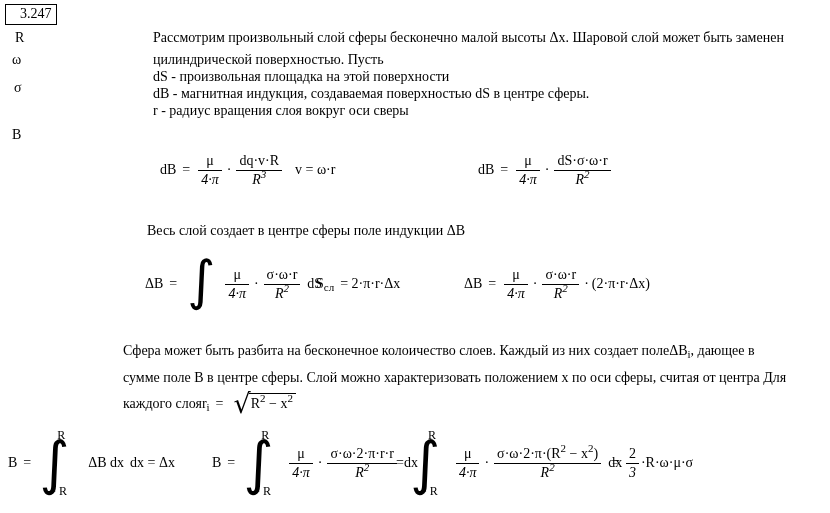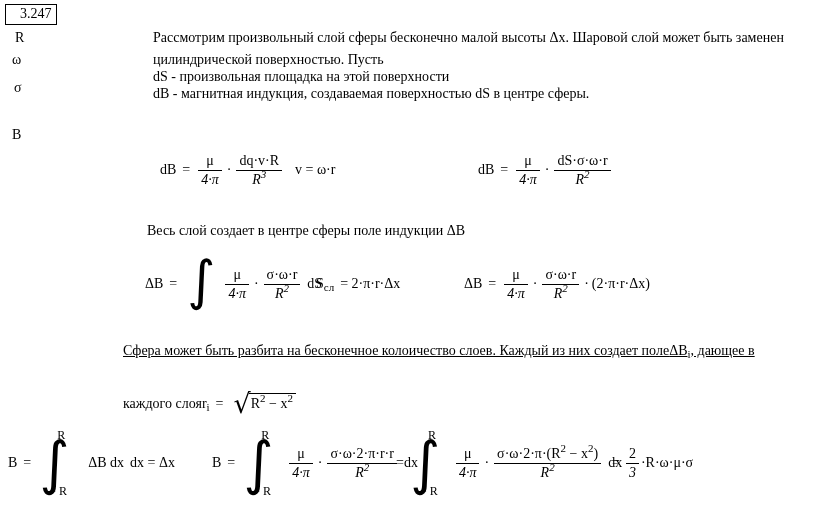--- a/index.html
+++ b/index.html
@@ -22,38 +22,39 @@
   .integ{position:relative;display:inline-block;width:40px;height:64px;margin:0 4px 0 2px;flex:0 0 auto;}
   .integ .ig{position:absolute;left:0;top:50%;transform:translateY(-50%);font-size:58px;line-height:1;
              font-family:"DejaVu Sans",sans-serif;font-weight:400;}
   .integ .lt{position:absolute;left:18px;top:-2px;font-size:12px;line-height:1;}
   .integ .lb{position:absolute;left:10px;bottom:-2px;font-size:12px;line-height:1;}
   .int-plain{display:inline-block;font-size:54px;line-height:1;font-family:"DejaVu Sans",sans-serif;
              margin:0 8px 0 4px;transform:translateY(-3px);}
   .sqrt{display:inline-flex;align-items:flex-start;margin-left:4px;}
   .sqrt .rs{font-size:27px;line-height:24px;font-family:"DejaVu Sans",sans-serif;margin-right:-2px;}
   .sqrt .rc{border-top:1.2px solid #000;padding:2px 3px 0 2px;margin-top:1px;}
-  .inline-row{position:absolute;display:flex;align-items:flex-start;white-space:nowrap;text-decoration:underline;}
+  .inline-row{position:absolute;display:flex;align-items:flex-start;white-space:nowrap;}
 </style>
 </head>
 <body>
 
 <div class="page">
 
   <div class="prob-box" style="left:5px;top:4px;padding-left:14px;"><span>3.247</span></div>
 
   <div class="abs" style="left:15px;top:30px;">R</div>
   <div class="abs" style="left:12px;top:52px;">ω</div>
   <div class="abs" style="left:14px;top:80px;">σ</div>
   <div class="abs" style="left:12px;top:127px;">B</div>
 
   <div class="abs" style="left:153px;top:30px;">Рассмотрим произвольный слой сферы бесконечно малой высоты  Δx. Шаровой слой может быть заменен</div>
   <div class="abs" style="left:153px;top:52px;">цилиндрической поверхностью. Пусть</div>
   <div class="abs" style="left:153px;top:69px;">dS - произвольная площадка на этой поверхности</div>
   <div class="abs" style="left:153px;top:86px;">dB - магнитная индукция, создаваемая поверхностью dS в центре сферы.</div>
+  <div class="abs" style="left:153px;top:103px;">r - радиус вращения слоя вокруг оси сверы</div>
 
   <div class="chunk" style="left:160px;top:145px;height:50px;">
     <span>dB</span>
     <span class="eq">=</span>
     <span class="frac">
         <span class="num">μ</span>
         <span class="bar"></span>
         <span class="den">4·π</span>
       </span>
     <span class="dot">·</span>
@@ -127,20 +128,21 @@
       </span>
     <span class="dot">·</span>
     <span>(2·π·r·Δx)</span>
   </div>
 
   <div class="inline-row" style="left:123px;top:343px;">
       <span>Сфера может быть разбита на бесконечное колоичество слоев. Каждый из них создает поле </span>
       <span><span>ΔB</span><sub>i</sub></span>
       <span> , дающее в</span>
     </div>
+  <div class="abs" style="left:123px;top:370px;">сумме поле B в центре сферы. Слой можно характеризовать положением x по оси сферы, считая от центра  Для</div>
 
   <div class="chunk" style="left:123px;top:388px;height:32px;">
     <span>каждого слоя </span>
     <span><span>r</span><sub>i</sub></span>
     <span class="eq">=</span>
     <span class="sqrt">
         <span class="rs">√</span>
         <span class="rc"><span>R</span><sup>2</sup><span> − </span><span>x</span><sup>2</sup></span>
       </span>
   </div>

